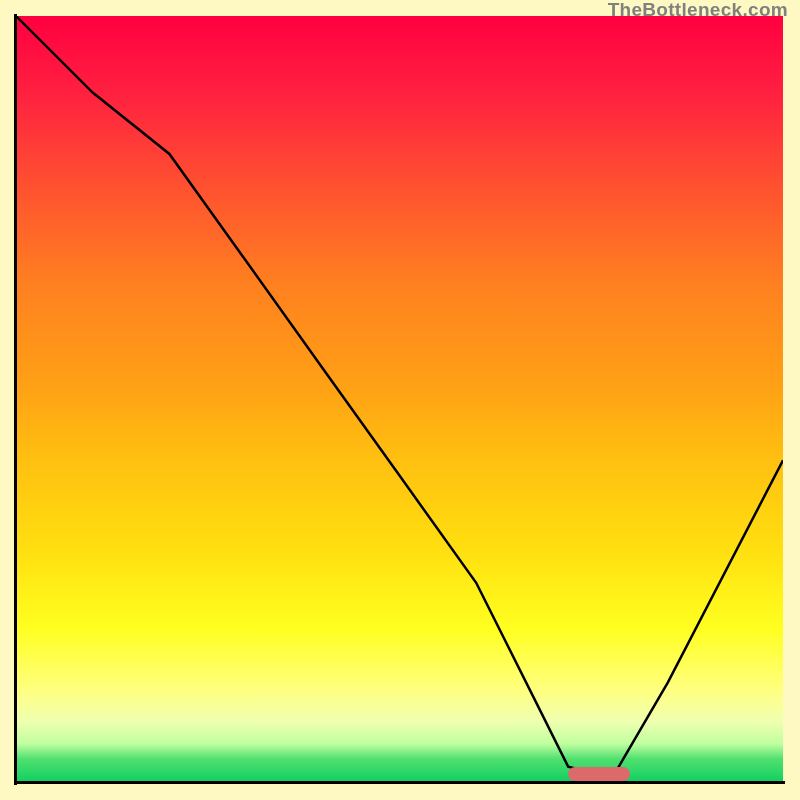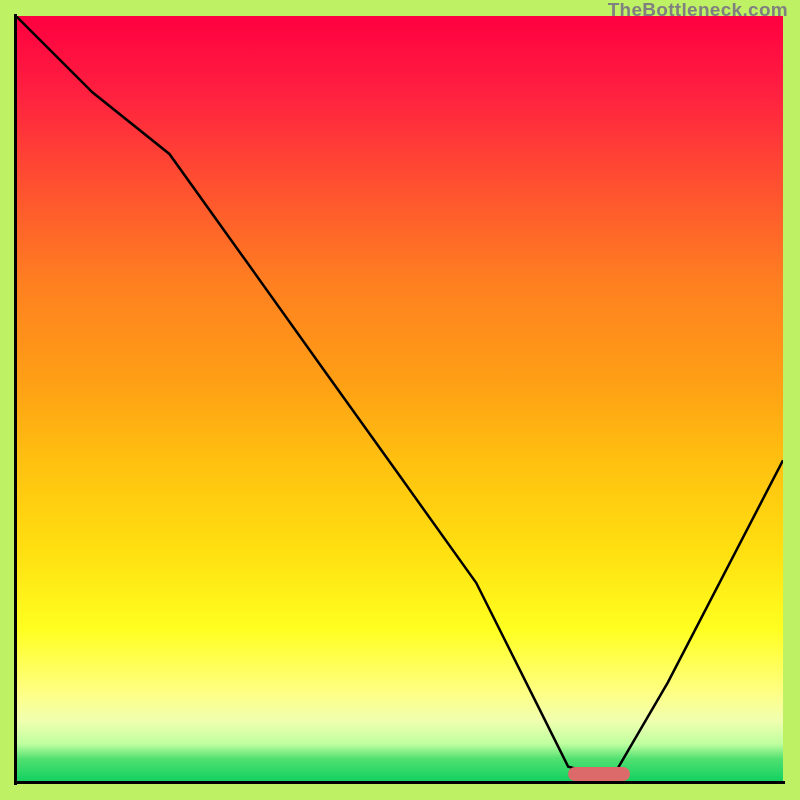--- a/index.html
+++ b/index.html
@@ -7,21 +7,21 @@
     padding: 0;
     width: 800px;
     height: 800px;
     overflow: hidden;
     font-family: Arial, sans-serif;
   }
   .chart-container {
     position: relative;
     width: 800px;
     height: 800px;
-    background: #bef264;
+    background: #fef9c3;
   }
   .gradient-area {
     position: absolute;
     left: 16px;
     top: 16px;
     width: 767px;
     height: 766px;
     background: linear-gradient(to bottom,
       #ff0040 0%,
       #ff2040 10%,

